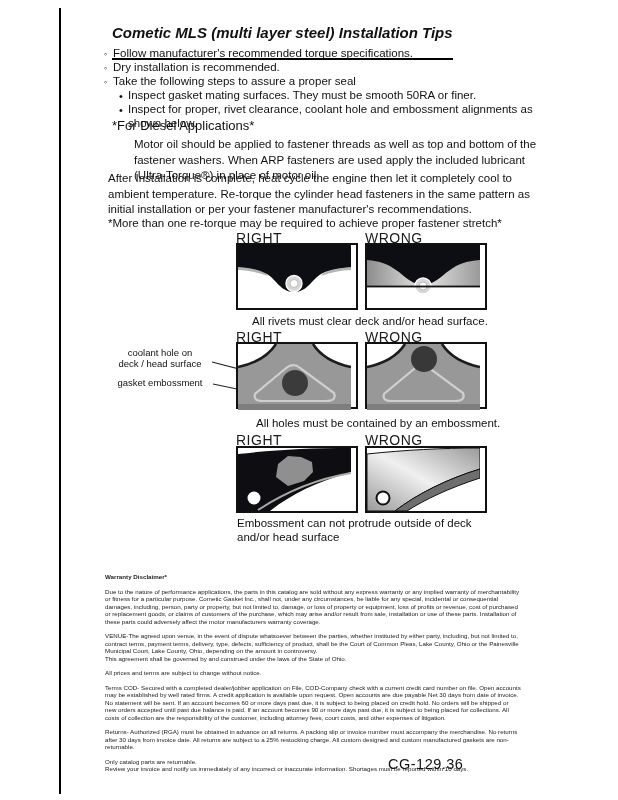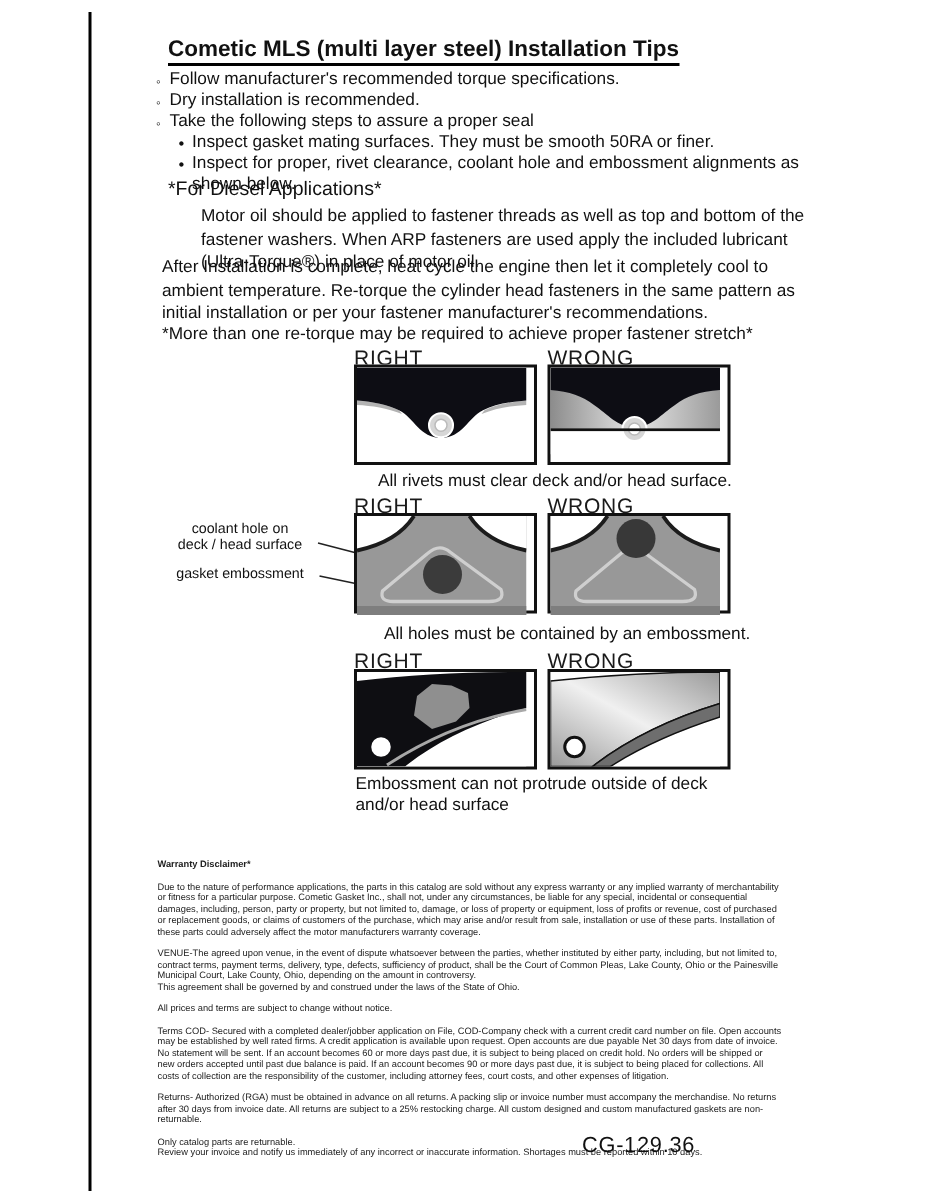--- a/index.html
+++ b/index.html
@@ -1,20 +1,20 @@
 <!DOCTYPE html>
 <html><head>
 <meta charset="utf-8">
 <style>
   html,body{margin:0;padding:0;background:#fff;}
   #page{position:relative;width:618px;height:800px;background:#fff;overflow:hidden;
         font-family:"Liberation Sans","DejaVu Sans",sans-serif;color:#111;}
   .abs{position:absolute;}
   #left-rule{left:59px;top:8px;width:2px;height:786px;background:#000;}
-  #title{left:112px;top:24px;font-size:15px;font-weight:700;border-bottom:2.5px solid #000;padding-bottom:1px;}
+  #title{left:112px;top:24px;font-size:15px;font-weight:700;border-bottom:2.5px solid #000;padding-bottom:17px;font-style:italic;}
   #tips{left:104px;top:47px;width:440px;font-size:11.5px;line-height:13.8px;}
   .tip-row{display:flex;}
   .tip-bullet{width:9px;font-size:9px;line-height:14px;flex:0 0 9px;}
   .sub{margin-left:15px;}
   .sub .tip-bullet{font-size:11px;}
   #diesel-heading{left:112px;top:118px;font-size:13px;font-weight:400;}
   .body-p{left:108px;width:424px;font-size:11.5px;line-height:15.5px;}
   #diesel-p1{top:137px;margin-left:26px;}
   #diesel-p2{top:171px;}
   #diesel-p3{top:216px;}

